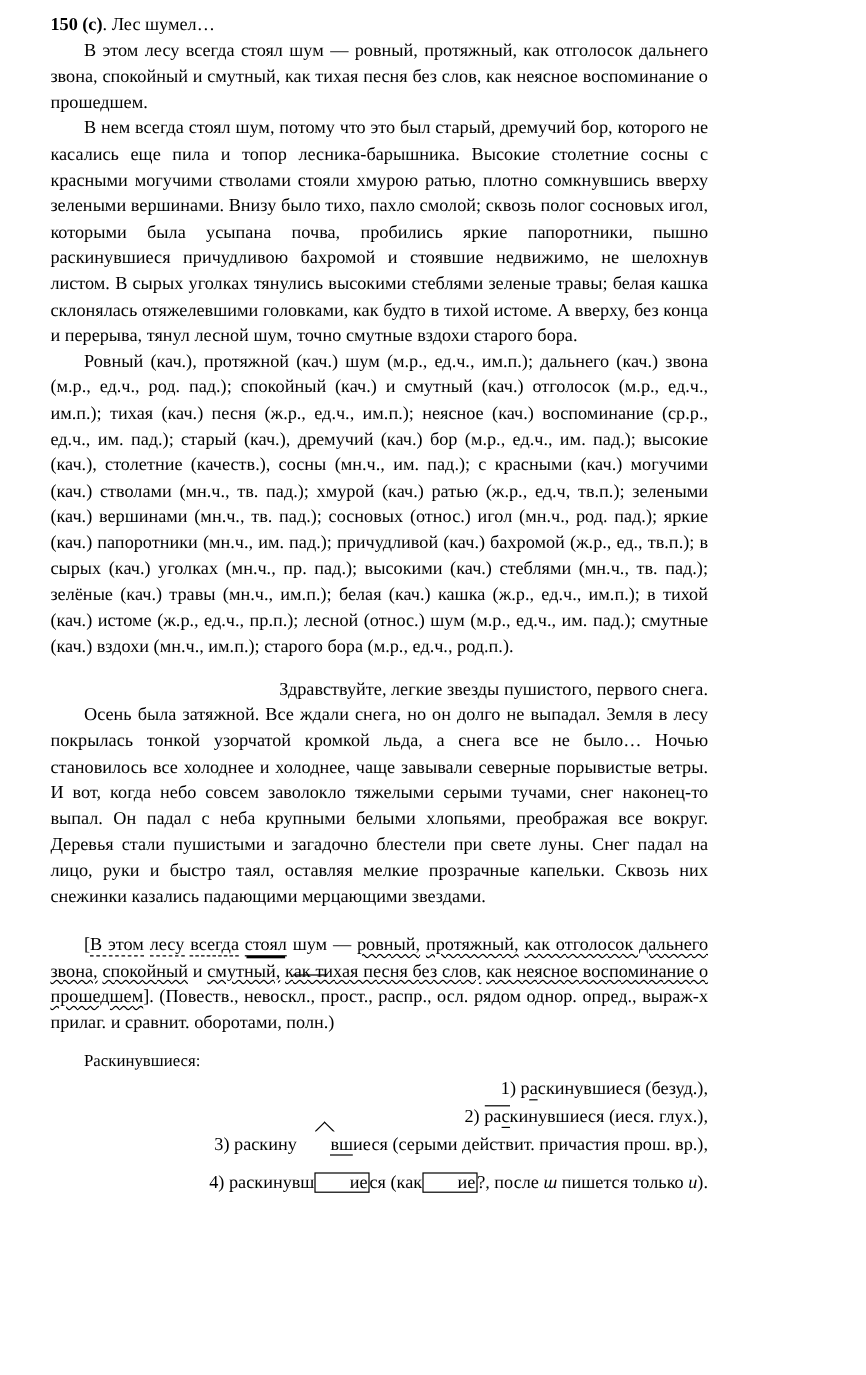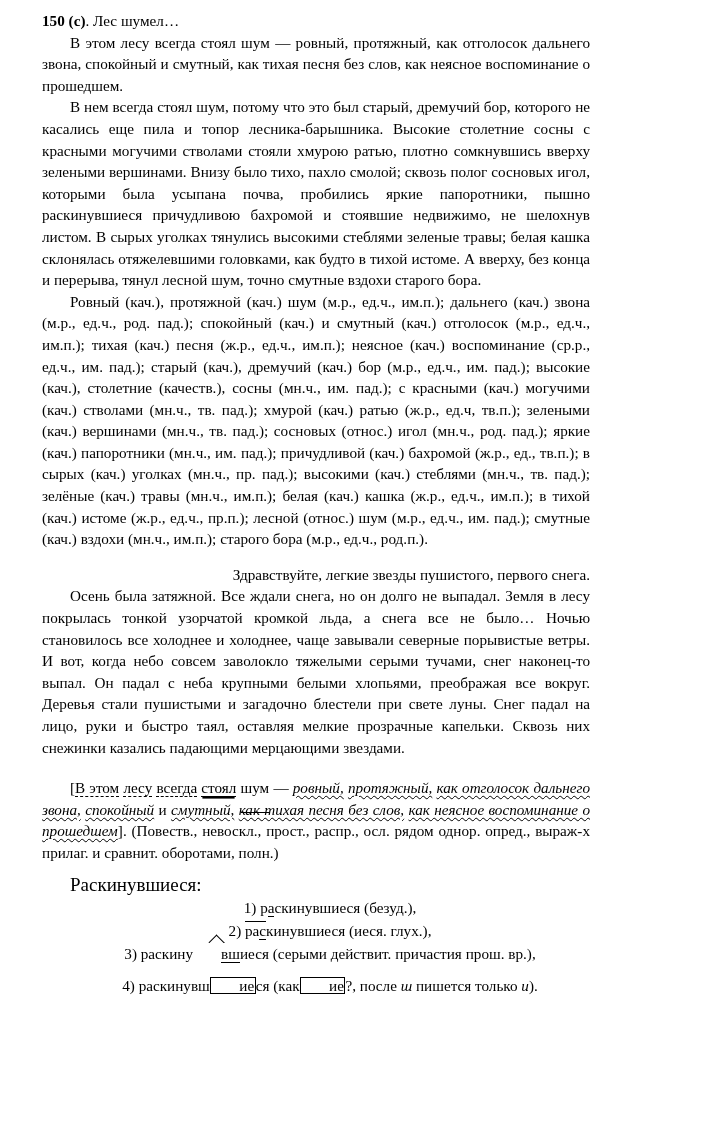--- a/index.html
+++ b/index.html
@@ -61,21 +61,20 @@
   }
   .u-adverbial {
     border-bottom: 1.5px dashed #000;
     padding-bottom: 0px;
   }
   .u-attribute {
     text-decoration: underline;
     text-decoration-style: wavy;
     text-decoration-thickness: 1px;
     text-underline-offset: 2px;
-    font-style: italic;
   }
   .bracket { letter-spacing: 0; }
 
   
   .m-root {
     border-top: 1.6px solid #000;
     padding-top: 0px;
   }
   .m-unstressed {
     border-bottom: 1.4px solid #000;
@@ -108,25 +107,25 @@
     height: 11px;
     border-left: 1.4px solid #000;
     border-top: 1.4px solid #000;
     transform: translateX(-50%) rotate(45deg);
   }
   .italic { font-style: italic; }
   .listline {
     font-size: 15.2px;
     line-height: 23px;
     margin: 0;
-    text-align: center;
+    text-align: right;
     text-indent: 28px;
   }
   .listline0 {
-    font-size: 19px;
+    font-size: 14px;
     line-height: 23px;
     margin: 0;
     text-align: left;
     text-indent: 28px;
   }
 </style>
 </head>
 <body>
 
 <div id="page">

